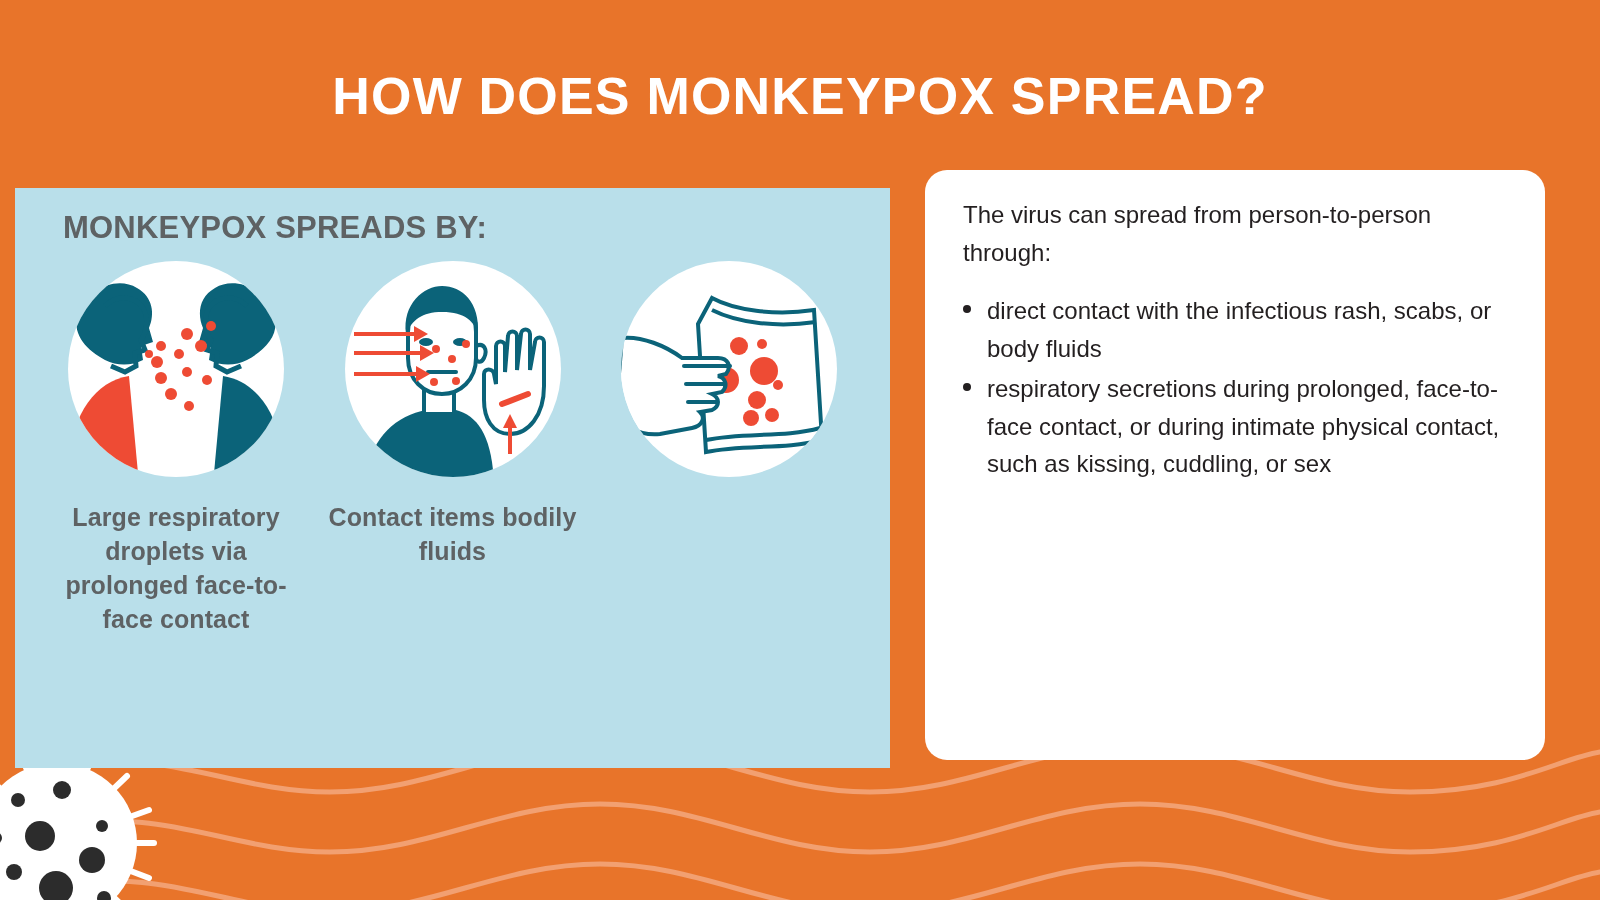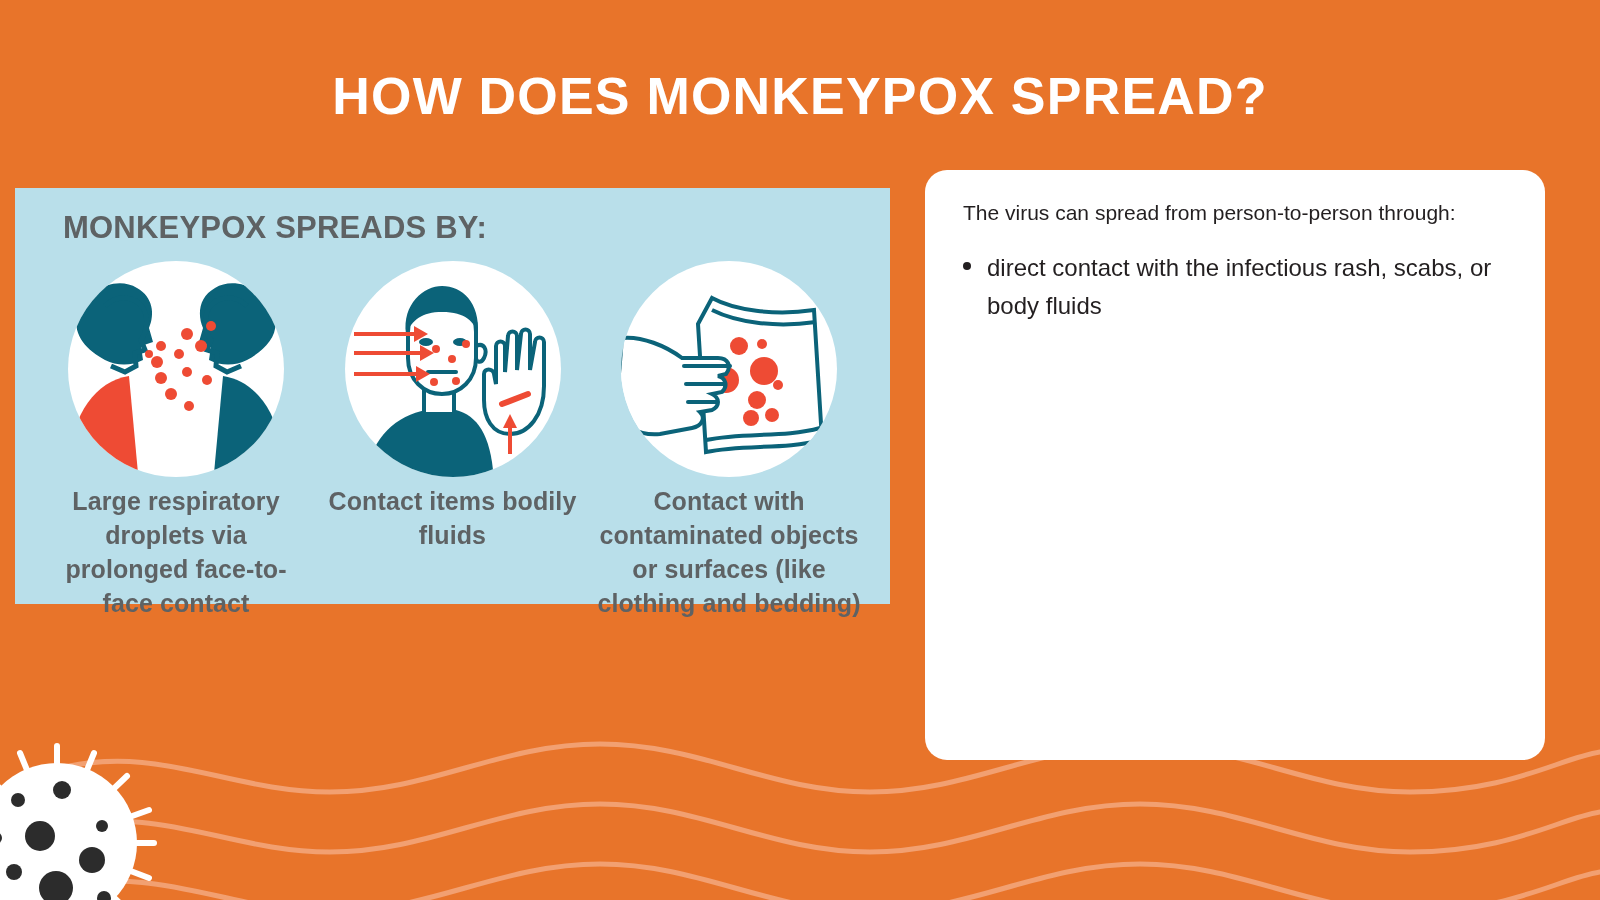--- a/index.html
+++ b/index.html
@@ -42,21 +42,21 @@
     letter-spacing:1.2px;
     z-index:4;
     font-family:"Liberation Sans", sans-serif;
     margin-top:28px;
   }
 
   
   .blue-panel {
     position:absolute;
     left:15px; top:188px;
-    width:875px; height:416px;
+    width:875px; height:580px;
     background:#B9DFEA;
     z-index:3;
     padding:22px 26px 0 26px;
   }
   .panel-heading {
     color:#5E6264;
     font-size:31px;
     font-weight:bold;
     letter-spacing:0.2px;
     margin-left:22px;
@@ -72,42 +72,42 @@
     width:270px;
     display:flex;
     flex-direction:column;
     align-items:center;
   }
   .icon-circle-wrap {
     width:230px; height:230px;
     position:relative;
   }
   .icon-caption {
-    margin-top:0;
+    margin-top:16px;
     text-align:center;
     color:#5E6264;
     font-size:25px;
     font-weight:bold;
     line-height:1.36;
     letter-spacing:0.1px;
   }
 
   
   .white-card {
     position:absolute;
     left:925px; top:170px;
     width:620px; height:590px;
     background:#FFFFFF;
     border-radius:22px;
     z-index:3;
     padding:26px 26px 20px 30px;
   }
   .card-intro {
     color:#231F20;
-    font-size:21px;
+    font-size:24px;
     line-height:1.58;
     margin-left:8px;
   }
   .card-list {
     list-style:none;
     margin-top:20px;
   }
   .card-list li {
     position:relative;
     color:#231F20;
@@ -302,27 +302,30 @@
             <path d="M8 84 C28 82, 52 92, 68 104 L104 104 C114 104, 118 112, 112 120 L104 122 C112 124, 114 132, 108 138 L98 140 C106 144, 106 152, 98 156 L86 158 C92 164, 88 172, 78 174 L46 180 C24 182, 8 172, 2 156 Z" fill="#FFFFFF" stroke="#0B6379" stroke-width="4"></path>
 
             <g fill="none" stroke="#0B6379" stroke-width="4" stroke-linecap="round">
               <path d="M70 112 L116 112"></path>
               <path d="M72 130 L110 130"></path>
               <path d="M74 148 L102 148"></path>
             </g>
           </g>
         </svg>
       </div>
-      <div class="icon-caption">Contact with contaminated objects or surfaces (like clothing and bedding)</div>
     </div>
 
   </div>
 </div>
 
 <div class="white-card">
   <div class="card-intro">The virus can spread from person-to-person through:</div>
   <ul class="card-list">
     <li>
       <span class="bullet-dot"></span>
       <span>direct contact with the infectious rash, scabs, or body fluids</span>
     </li>
+    <li>
+      <span class="bullet-dot"></span>
+      <span>respiratory secretions during prolonged, face-to-face contact, or during intimate physical contact, such as kissing, cuddling, or sex</span>
+    </li>
   </ul>
 </div>
 
 </body></html>

